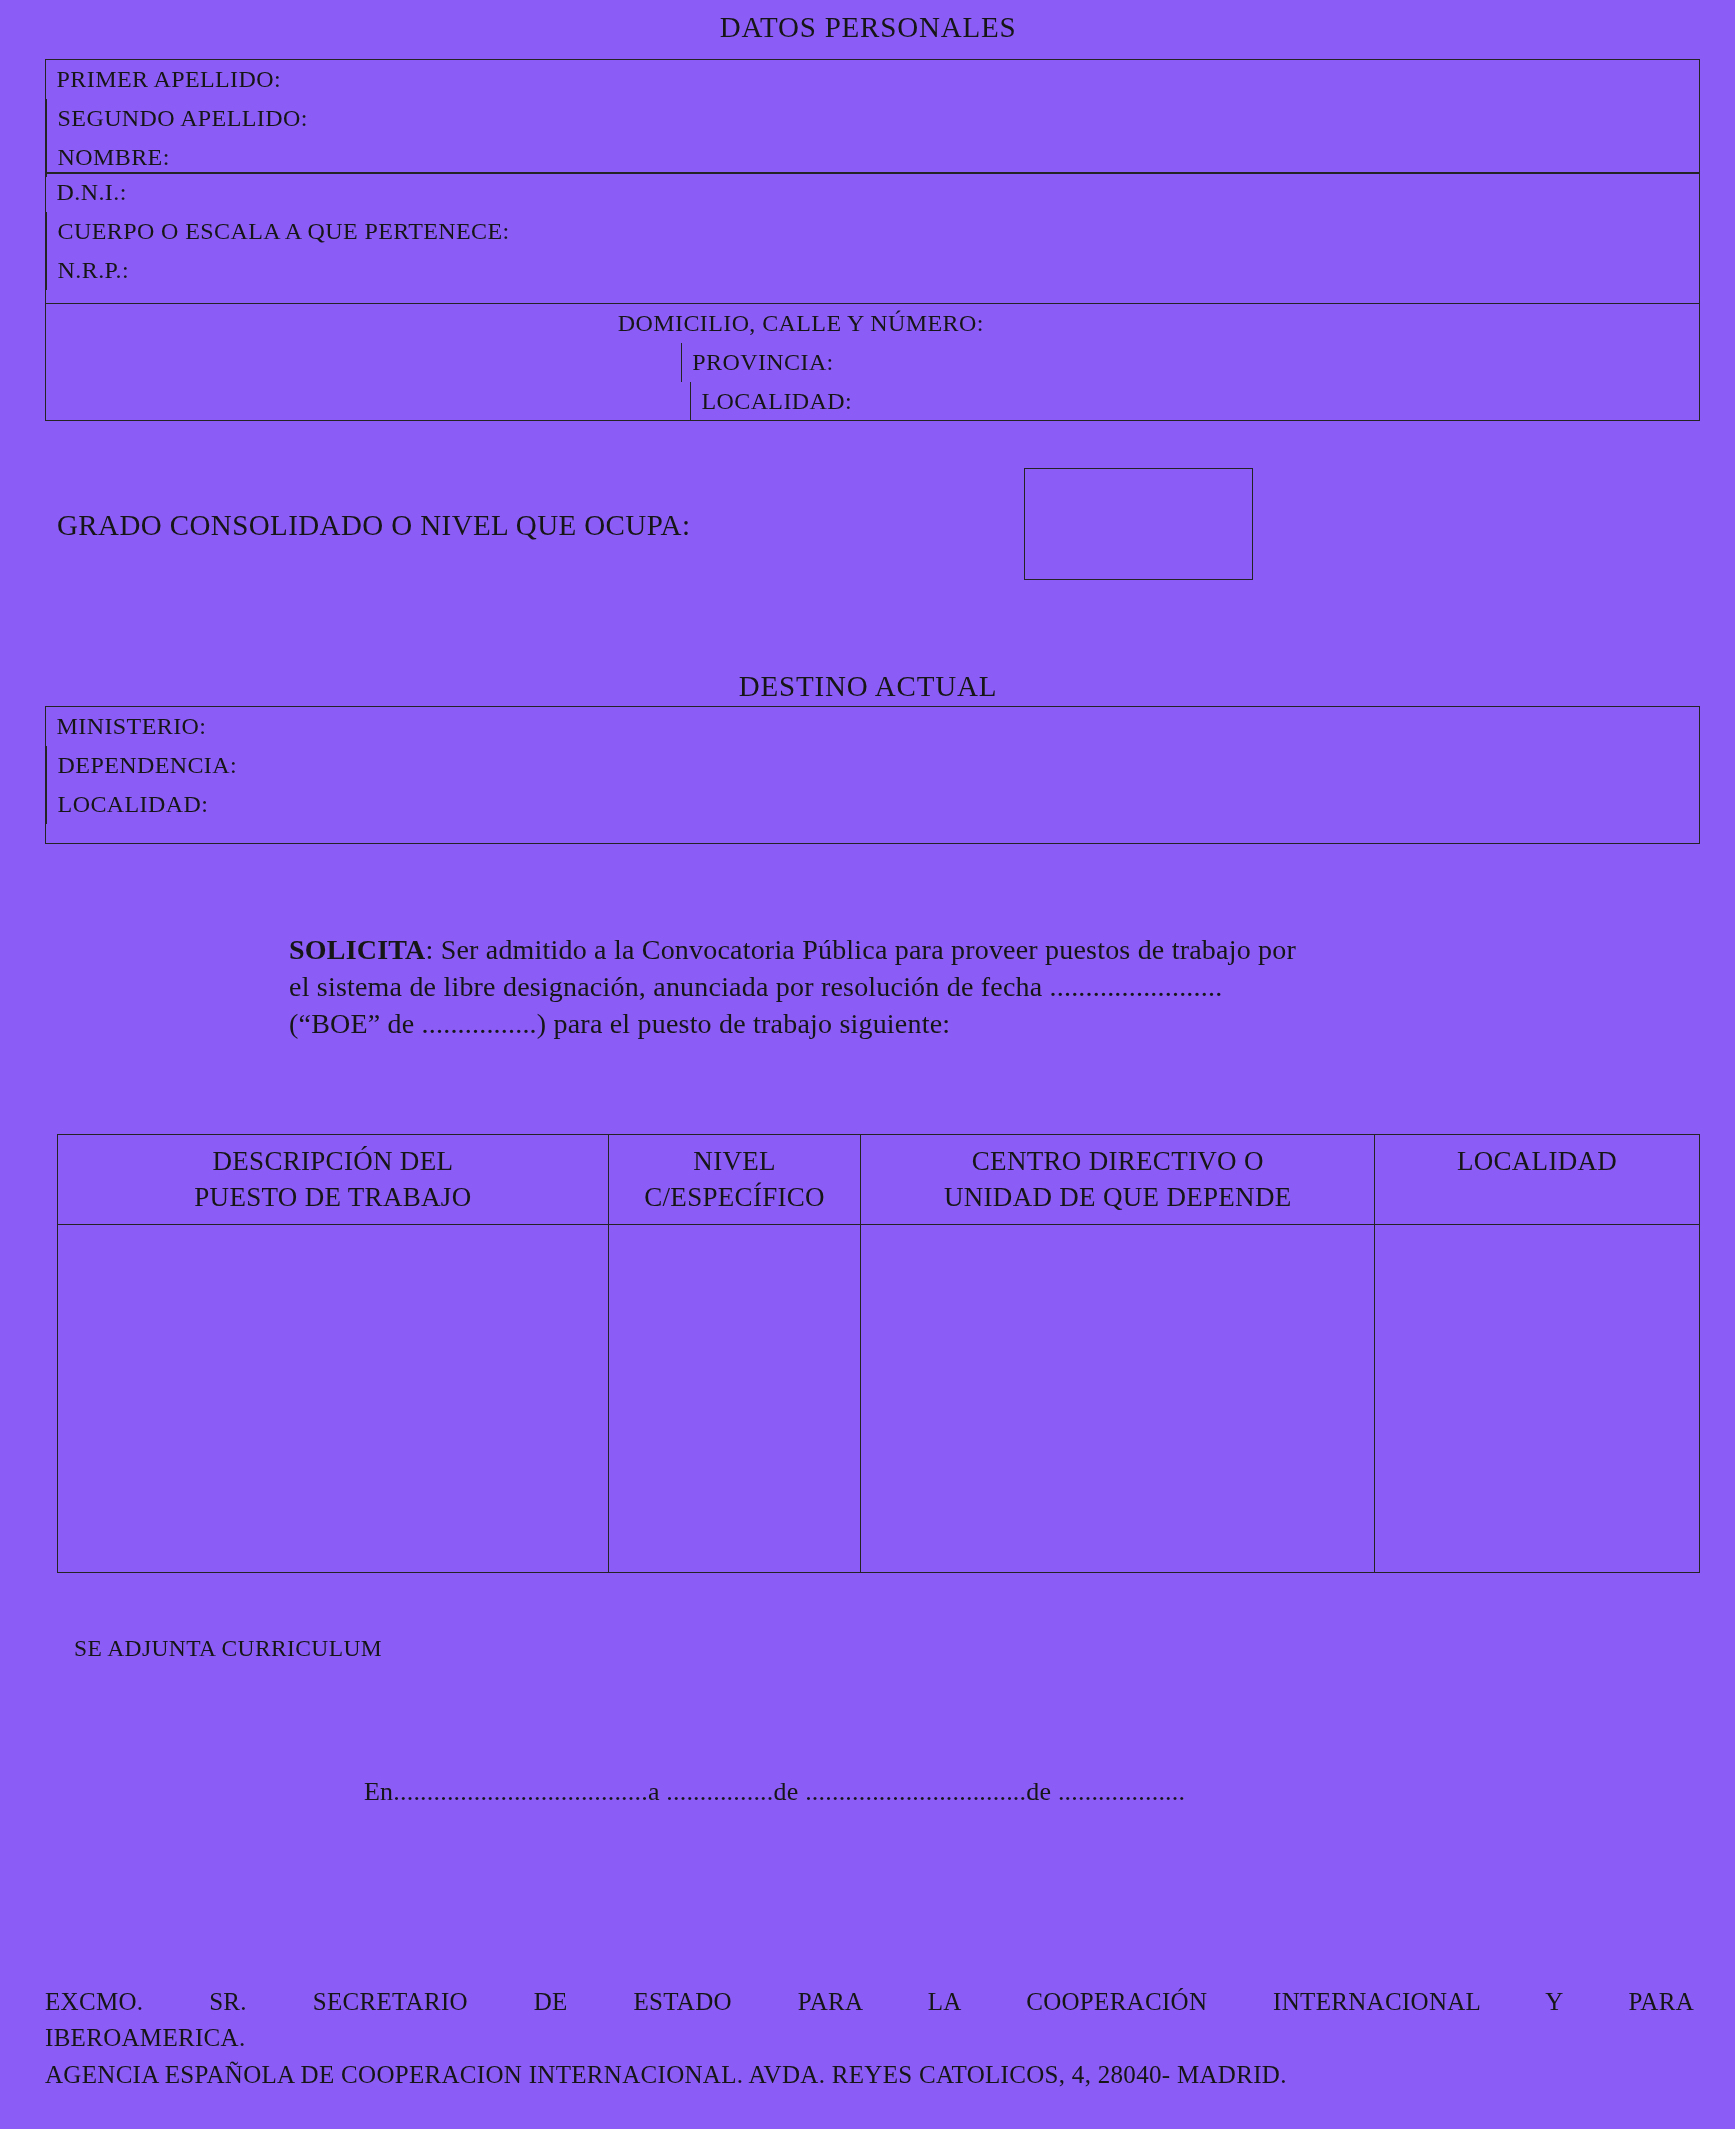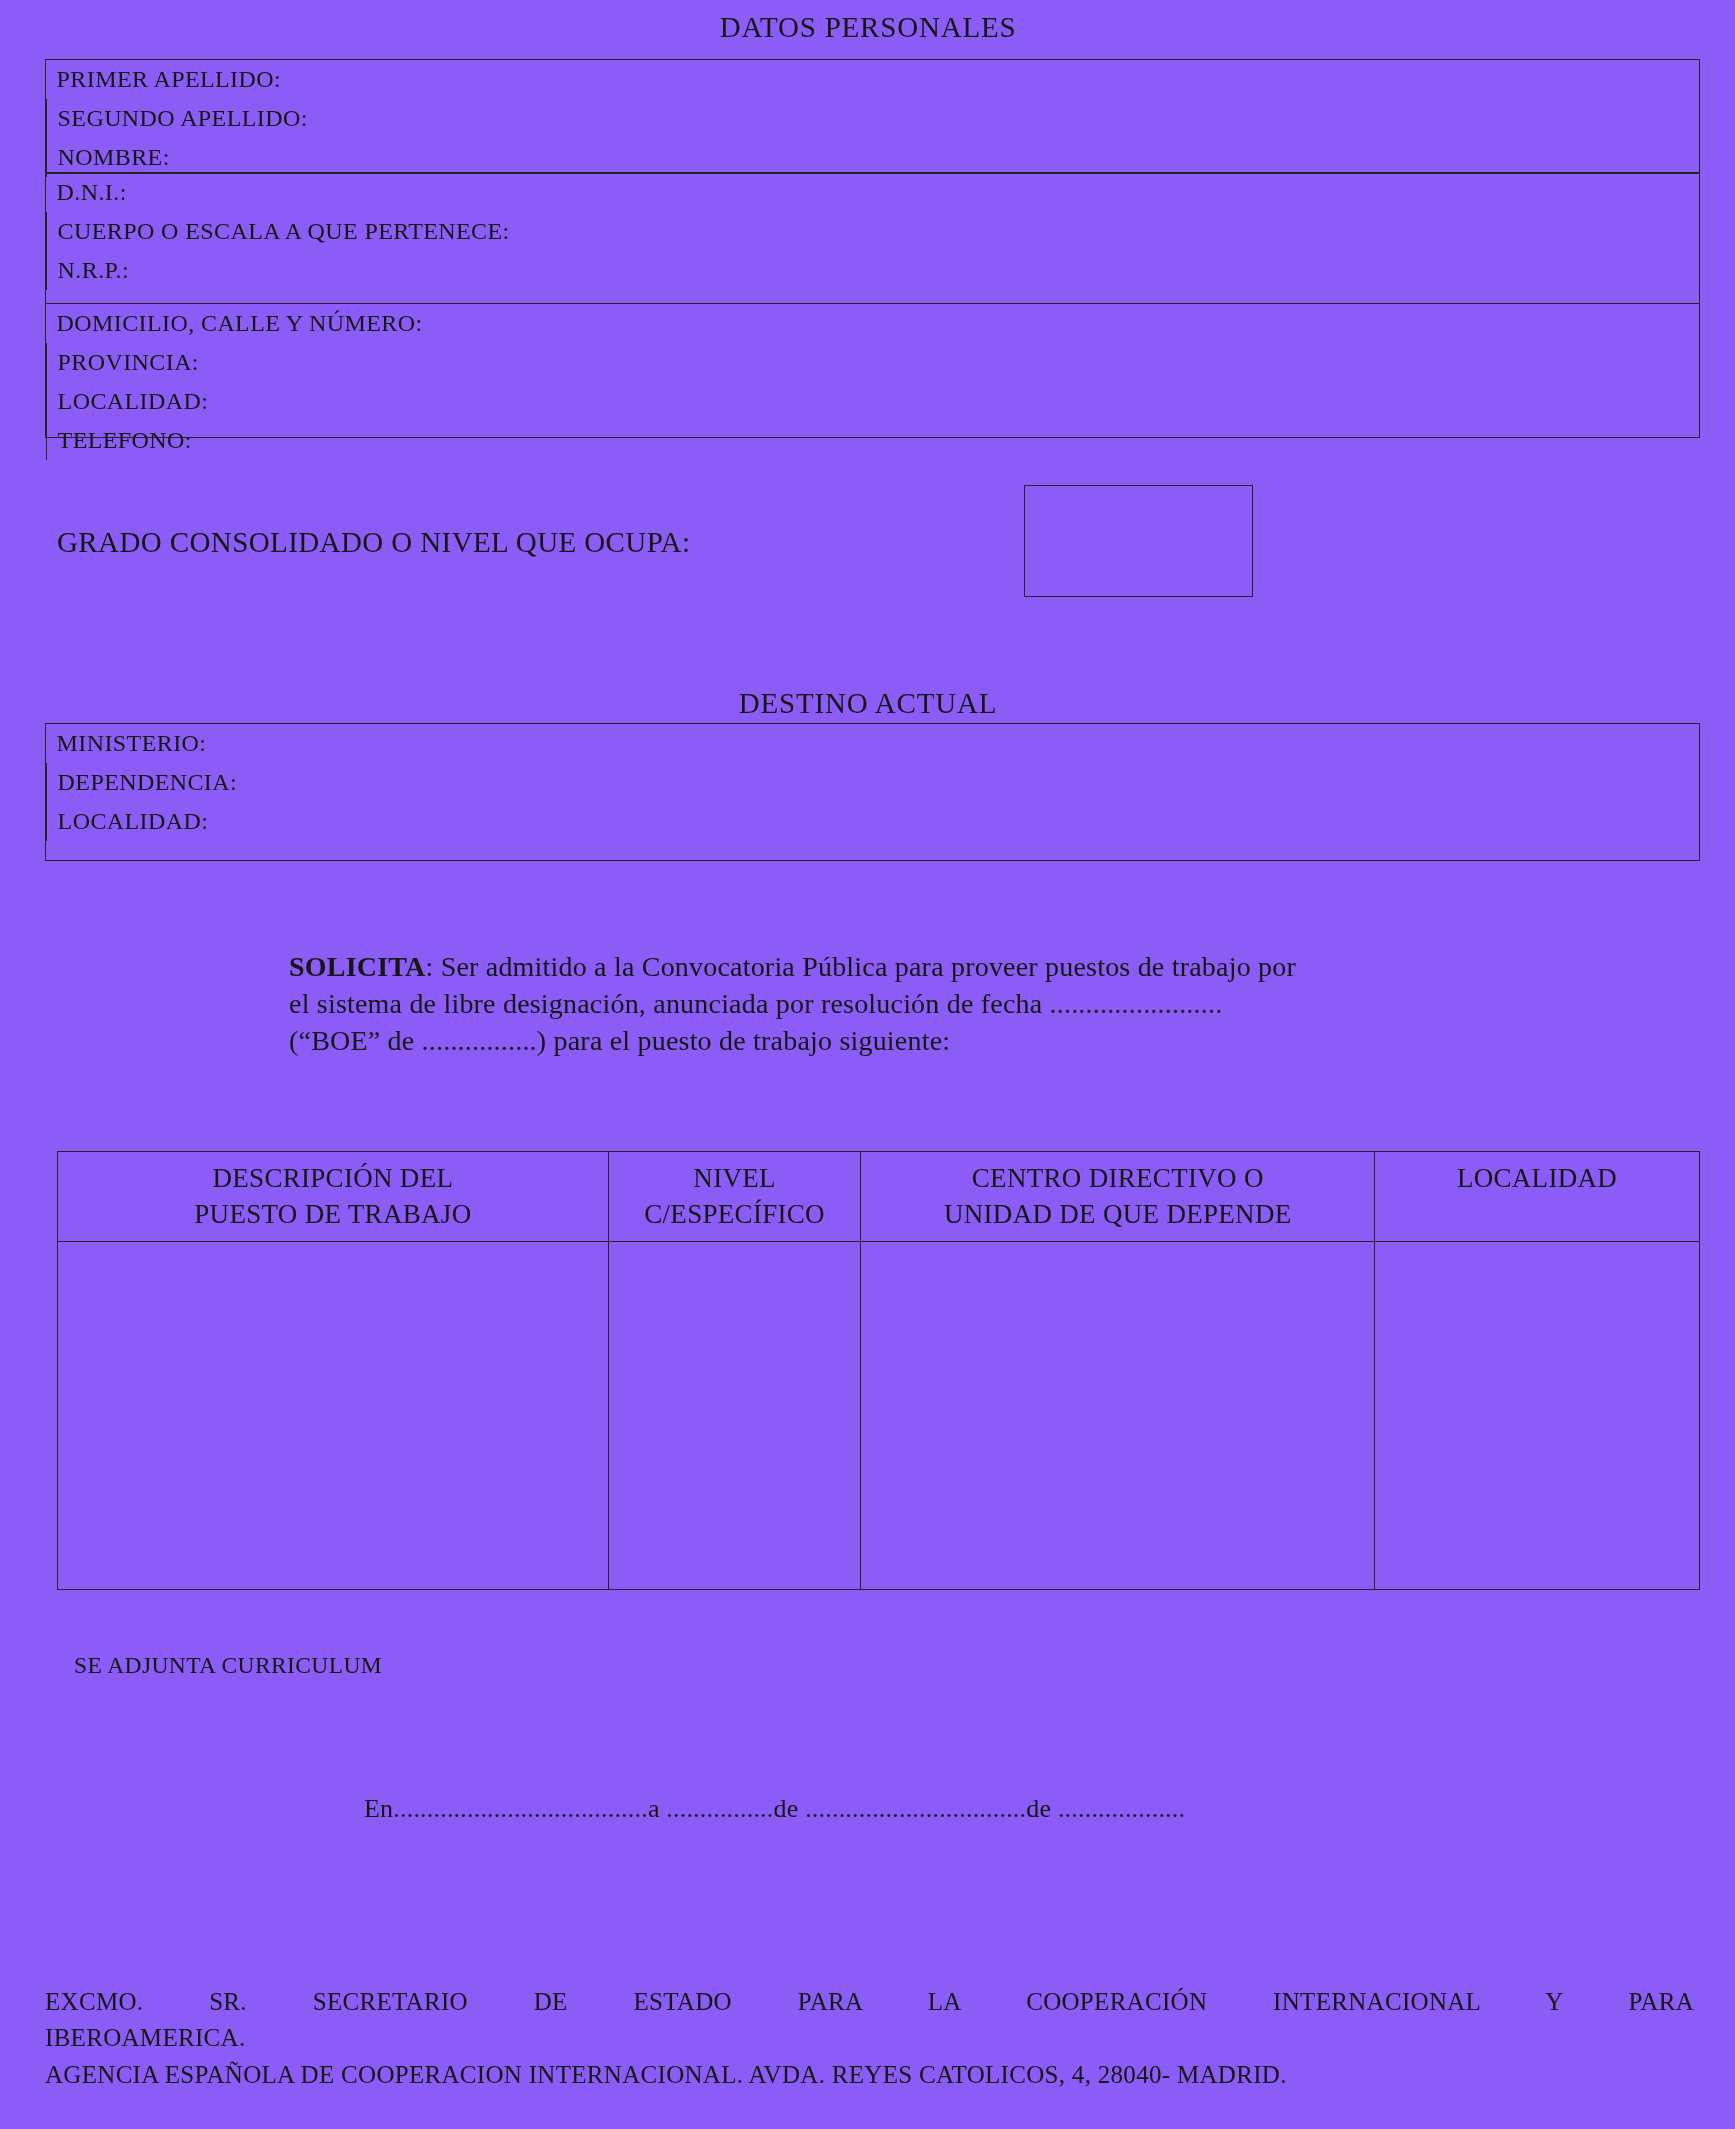--- a/index.html
+++ b/index.html
@@ -45,21 +45,21 @@
   .row-1 { margin-top: 15px; height: 115px; }
   .row-1 .c0 { width: 35.7%; }
   .row-1 .c1 { width: 33.8%; }
   .row-1 .c2 { width: 30.5%; }
 
   .row-2 { height: 132px; }
   .row-2 .c0 { width: 25.2%; }
   .row-2 .c1 { width: 48.6%; }
   .row-2 .c2 { width: 26.2%; }
 
-  .row-3 { height: 135px; }
+  .row-3 { height: 118px; align-items: center; }
   .row-3 .c0 { width: 32.1%; }
   .row-3 .c1 { width: 23.2%; }
   .row-3 .c2 { width: 22.1%; }
   .row-3 .c3 { width: 22.6%; }
 
   
   .grado {
     position: relative;
     margin-top: 47px;
     height: 114px;
@@ -179,23 +179,20 @@
   <div class="grid-row row-3">
     <div class="cell c0">
       <span>DOMICILIO, CALLE Y NÚMERO:</span>
     </div>
     <div class="cell c1">
       <span>PROVINCIA:</span>
     </div>
     <div class="cell c2">
       <span>LOCALIDAD:</span>
     </div>
-    <div class="cell c3">
-      <span>TELEFONO:</span>
-    </div>
   </div>
 
   <div class="grado">
     <span class="grado-label">GRADO CONSOLIDADO O NIVEL QUE OCUPA:</span>
     <div class="grado-box"></div>
   </div>
 
   <h2 class="section-title title-destino">DESTINO ACTUAL</h2>
 
   <div class="grid-row row-destino">

